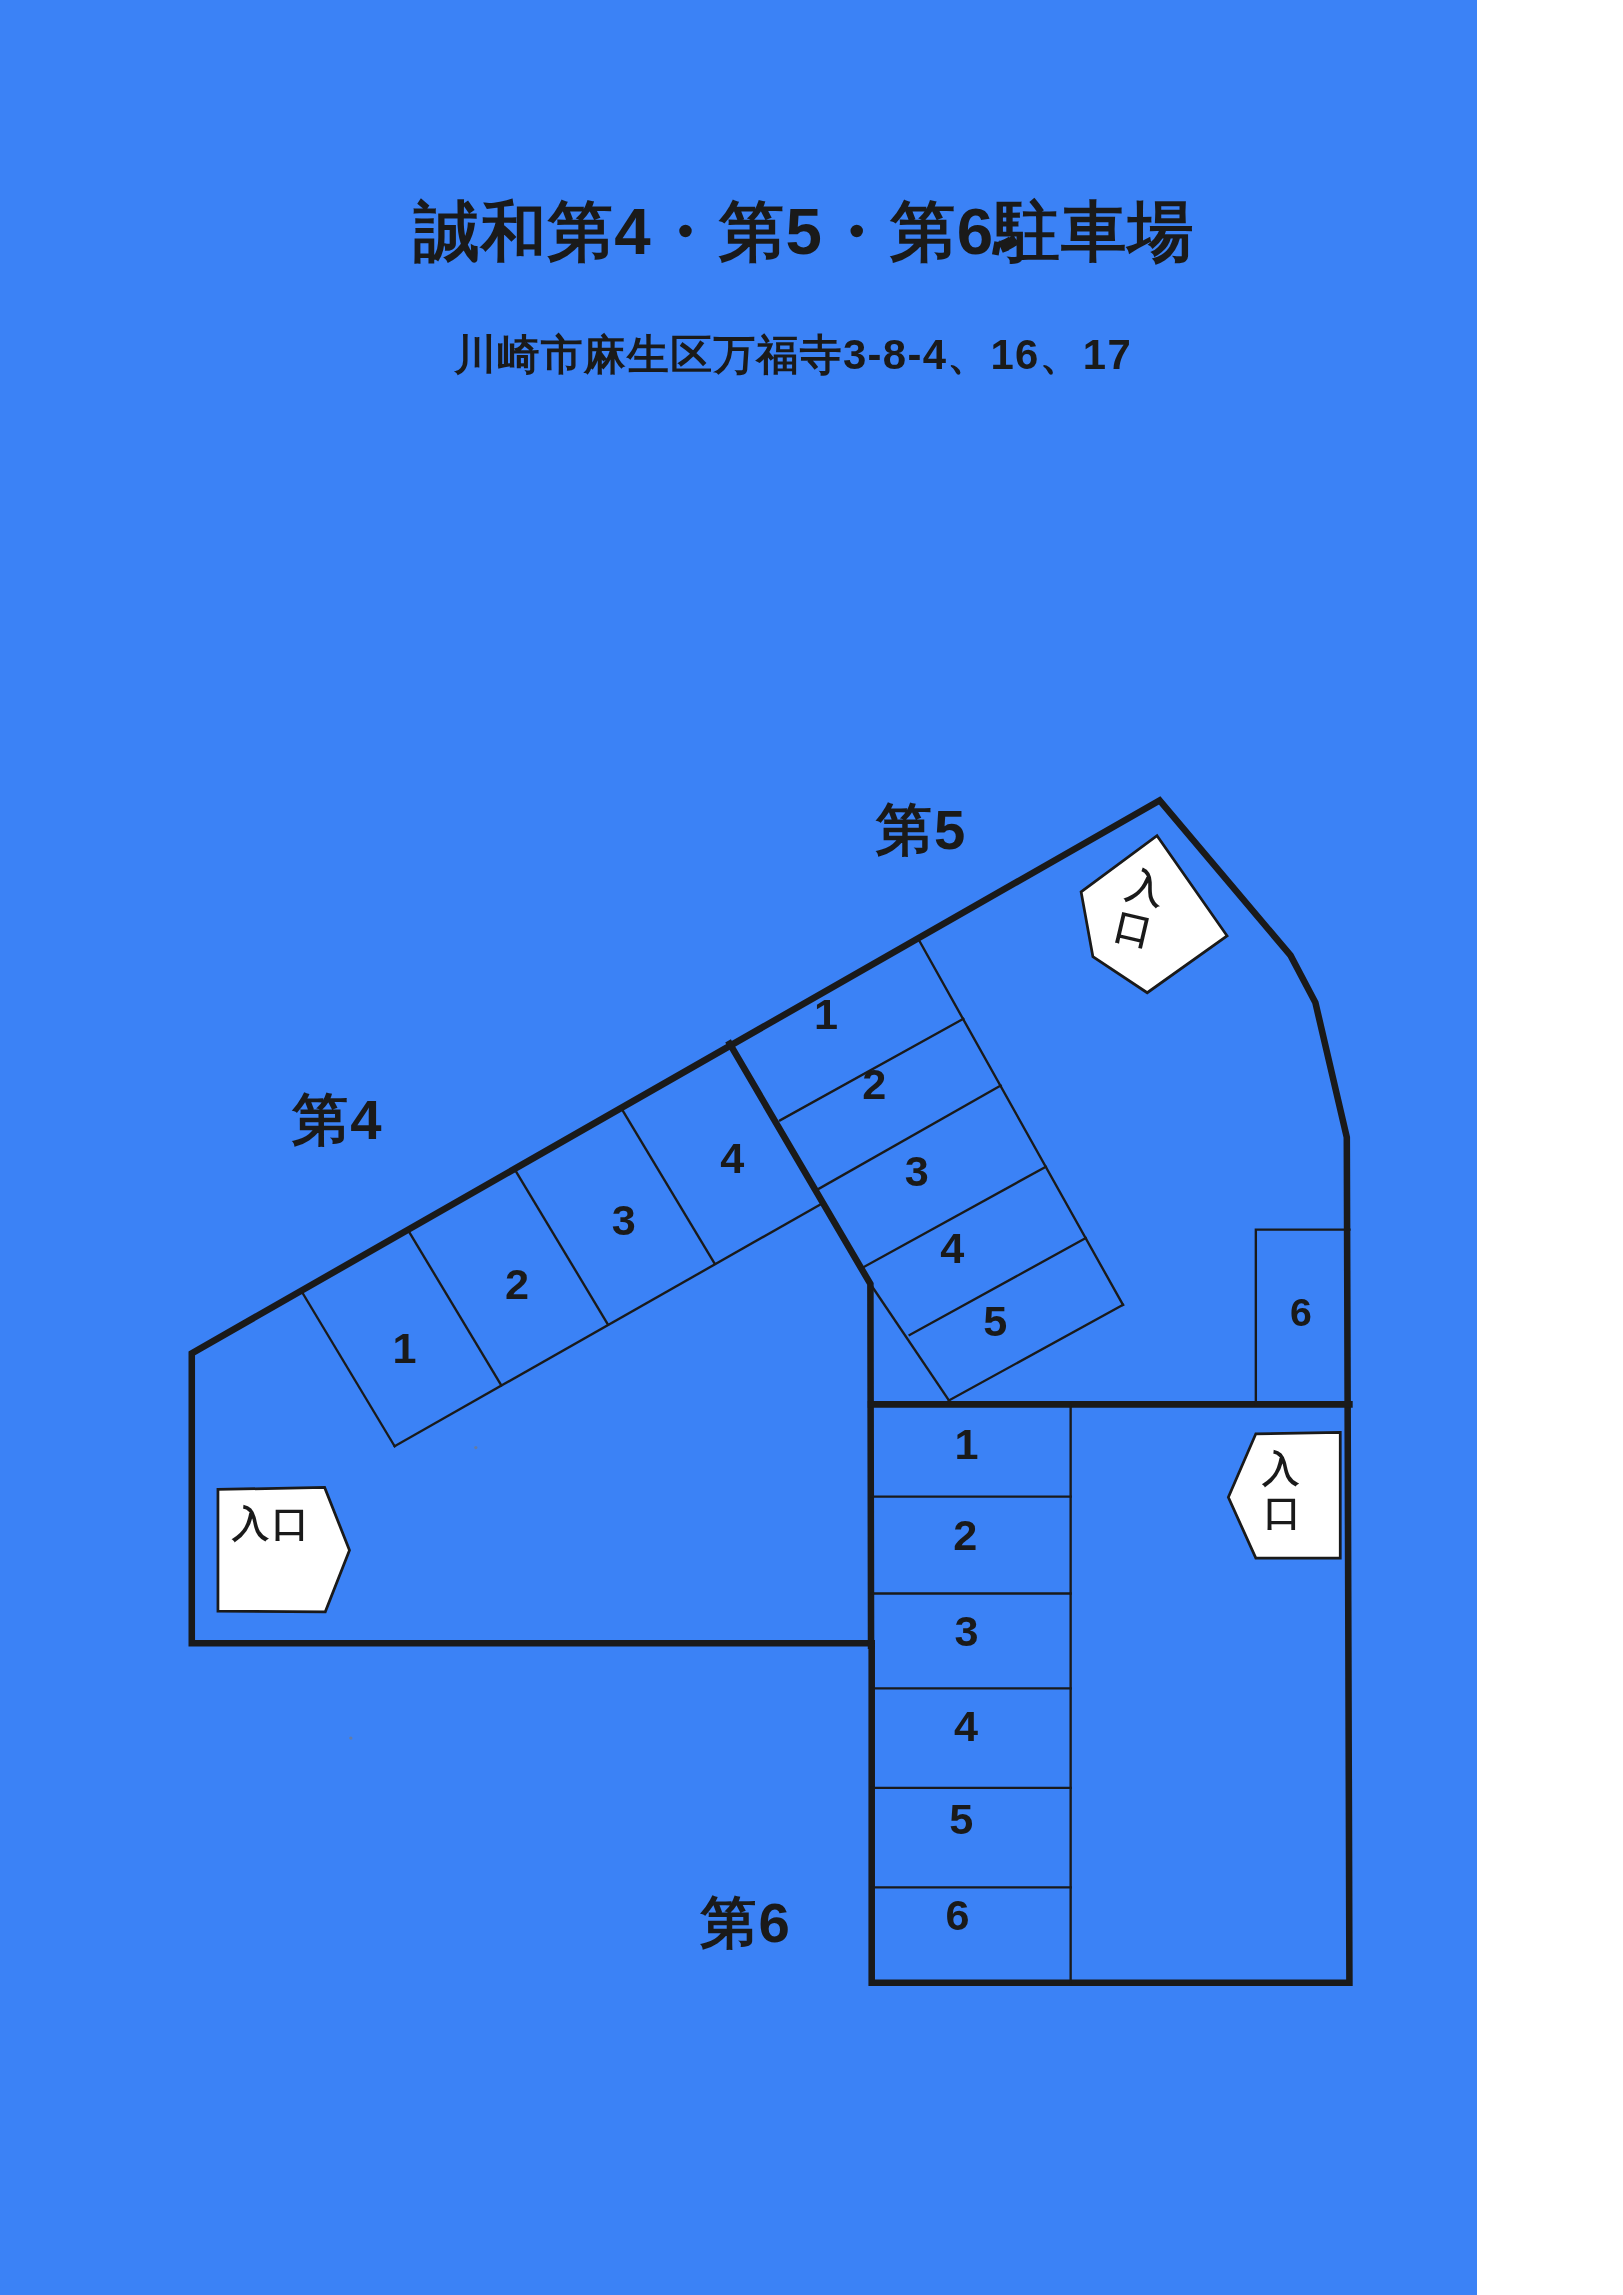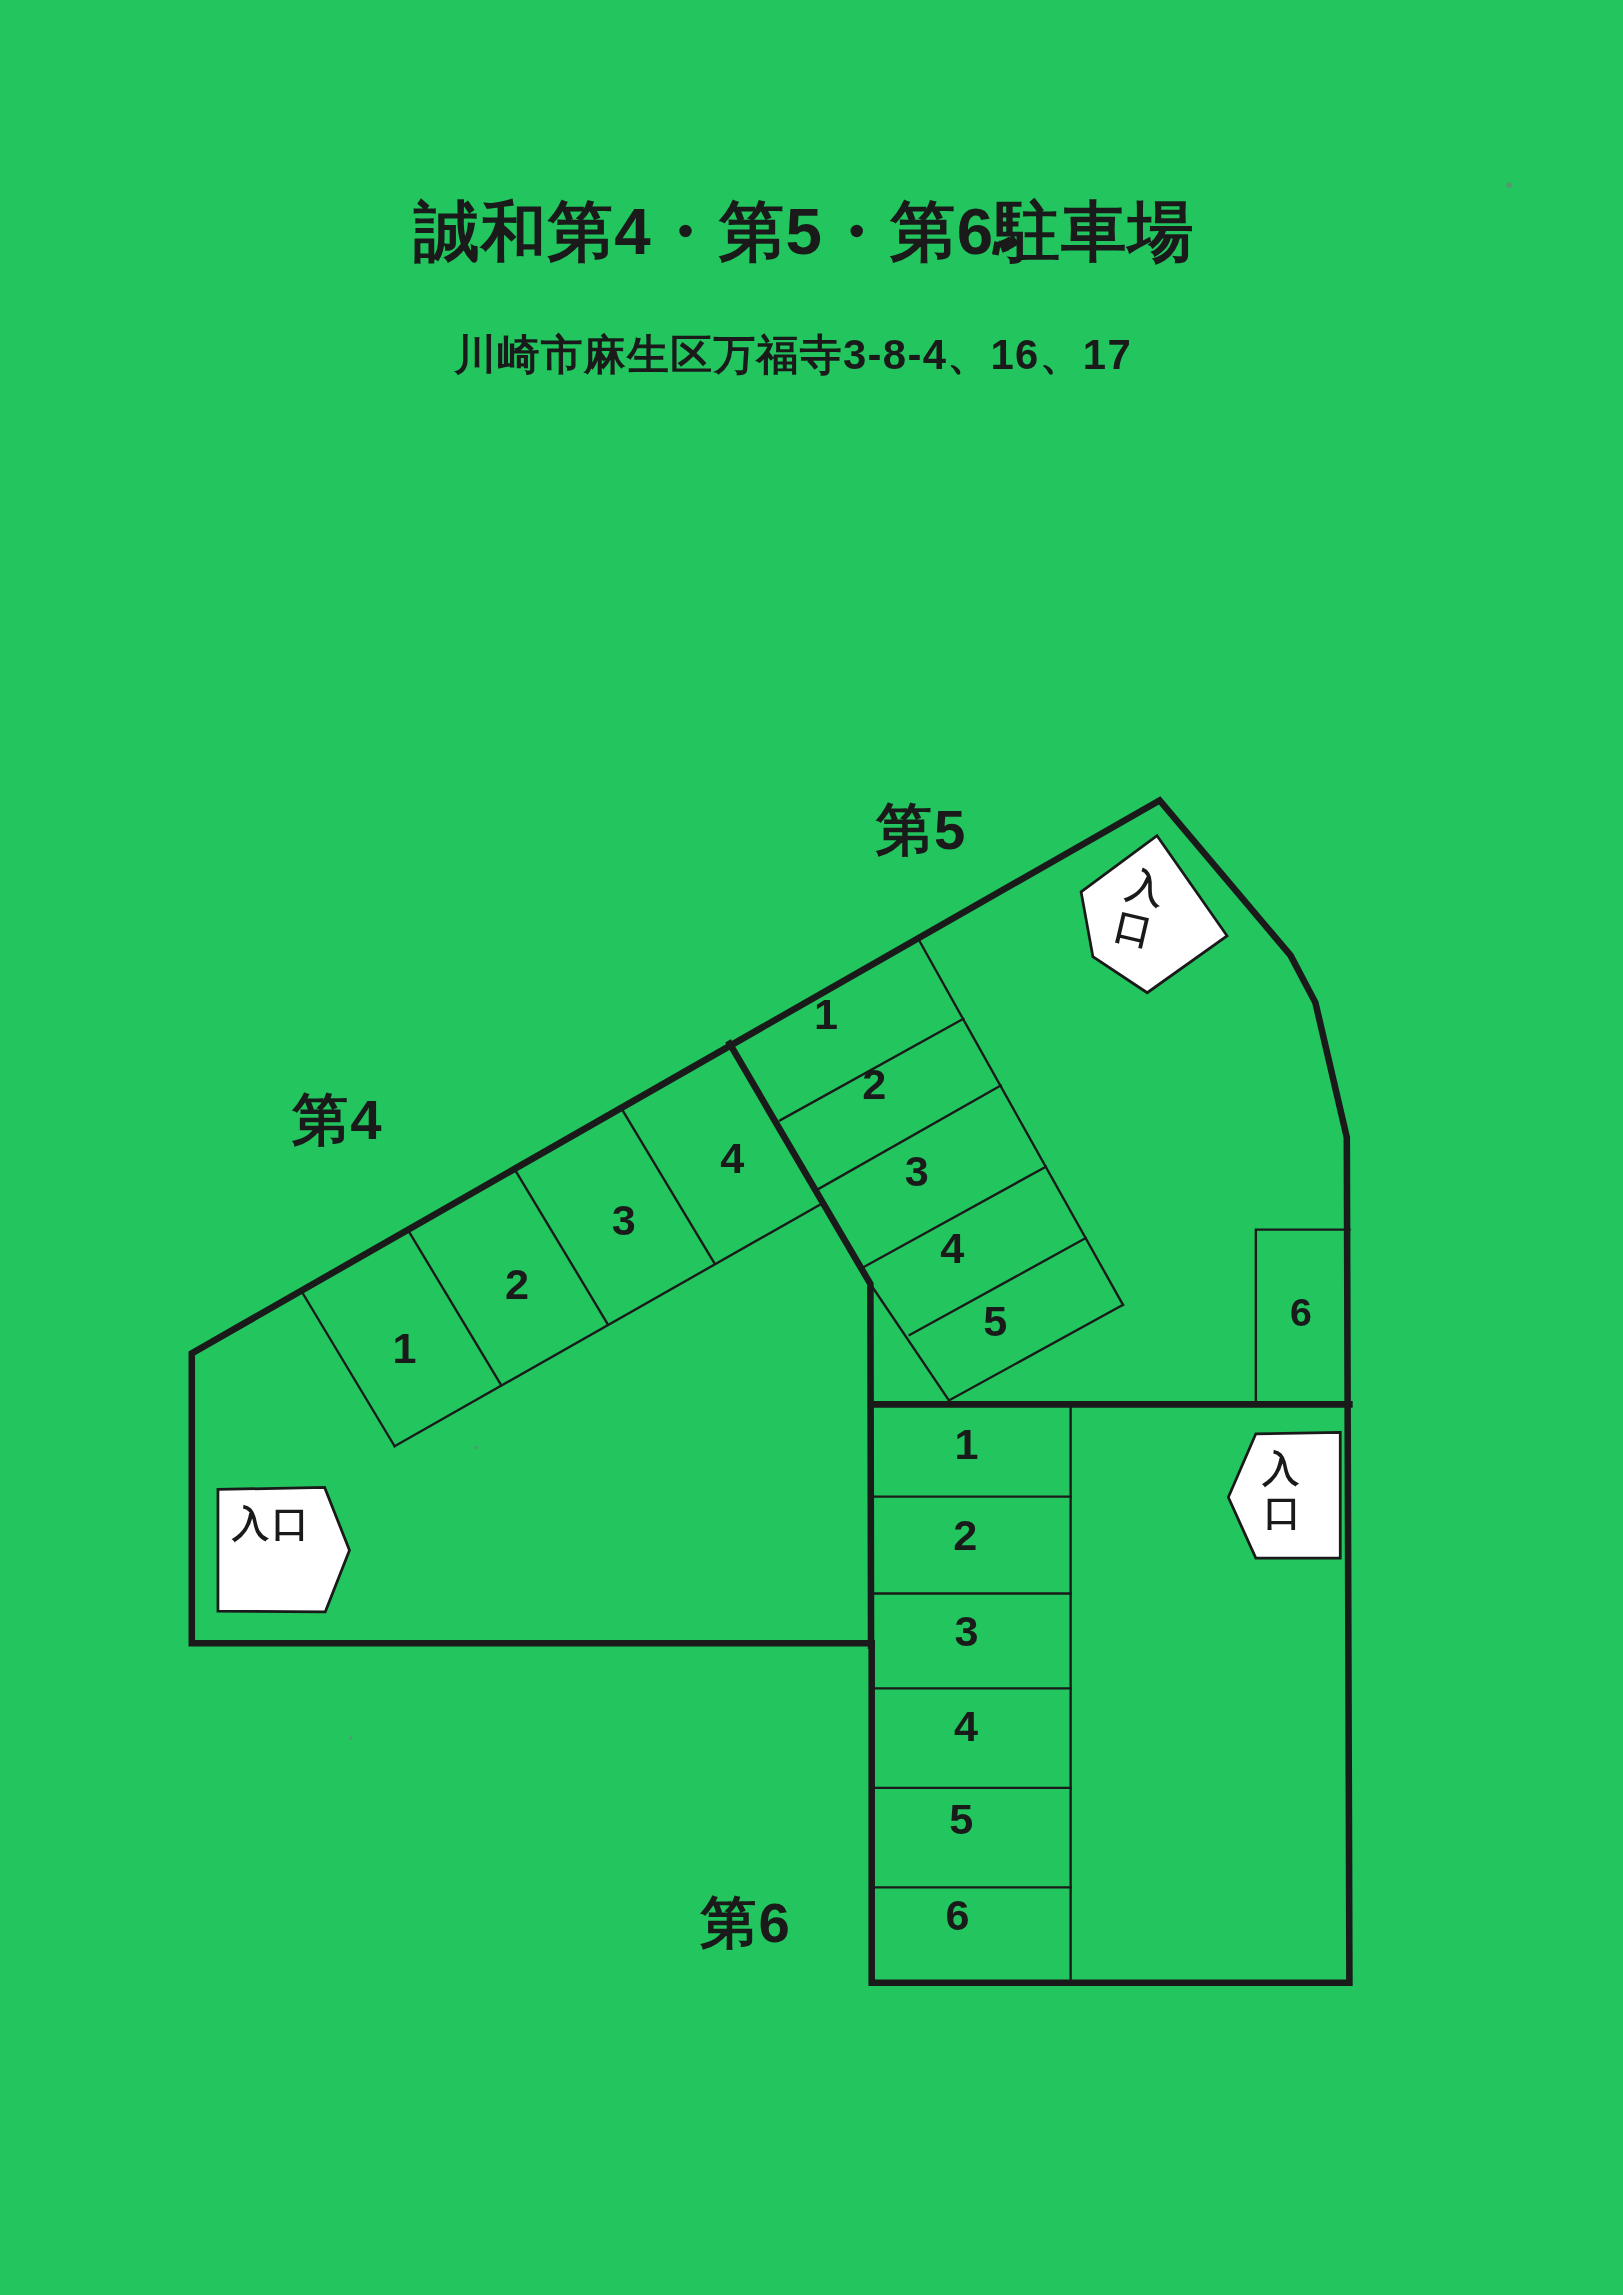--- a/index.html
+++ b/index.html
@@ -5,23 +5,23 @@
   html, body {
     margin: 0;
     padding: 0;
     width: 1623px;
     height: 2295px;
     background: #ffffff;
     font-family: "Liberation Sans", sans-serif;
   }
   #page {
     position: relative;
-    width: 1623px;
+    width: 1477px;
     height: 2295px;
-    background: #22c55e;
+    background: #3b82f6;
     overflow: hidden;
   }
   svg { display: block; }
   svg text {
     fill: #1a1a1a;
     font-family: "Liberation Sans", sans-serif;
     text-anchor: middle;
   }
   .title-text   { font-size: 100px; font-weight: 900; letter-spacing: 2px; }
   .address-text { font-size: 64px;  font-weight: 700; letter-spacing: 2px; }

